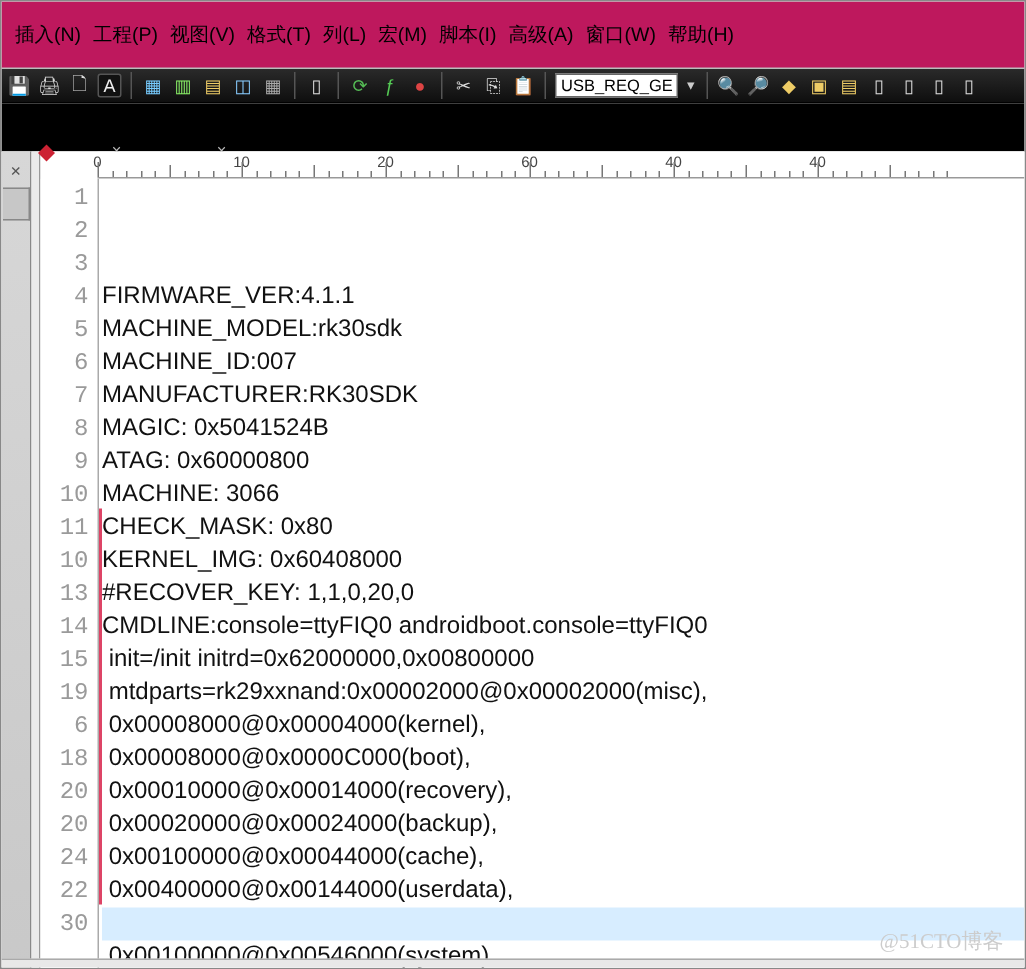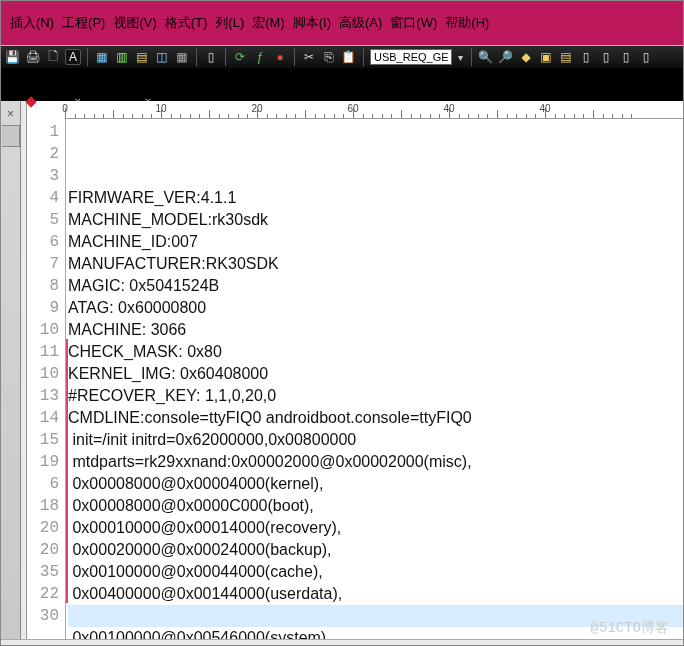--- a/index.html
+++ b/index.html
@@ -152,21 +152,21 @@
   .code .hl { background: #d7edff; display:block; width:100%; height:22px; position:absolute;}
   .bumper {
     border-left: 2px solid #d46; 
     position:absolute; height: 264px; left: 0; top: 220px;
   }
   .watermark {
     position: absolute;
     right: 14px; bottom: 8px;
     color: #ccc;
     font-size: 14px;
-    font-family: Liberation Mono, monospace;
+    font-family: Liberation Serif, serif;
     pointer-events: none;
   }
   .bottom-bar {
     position: absolute; bottom:0; left:0; right:0;
     height: 6px; background:#e8e8e8; border-top:1px solid #aaa;
   }
 </style>
 </head>
 <body>
 
@@ -320,21 +320,21 @@
           <div>11</div>
           <div>10</div>
           <div>13</div>
           <div>14</div>
           <div>15</div>
           <div>19</div>
           <div>6</div>
           <div>18</div>
           <div>20</div>
           <div>20</div>
-          <div>35</div>
+          <div>24</div>
           <div>22</div>
           <div>30</div>
         </div>
       <div class="code" id="code">
         <div class="hl" style="top: 486px;"></div><div class="bumper"></div>
       <div class="line">FIRMWARE_VER:4.1.1</div><div class="line">MACHINE_MODEL:rk30sdk</div><div class="line">MACHINE_ID:007</div><div class="line">MANUFACTURER:RK30SDK</div><div class="line">MAGIC: 0x5041524B</div><div class="line">ATAG: 0x60000800</div><div class="line">MACHINE: 3066</div><div class="line">CHECK_MASK: 0x80</div><div class="line">KERNEL_IMG: 0x60408000</div><div class="line">#RECOVER_KEY: 1,1,0,20,0</div><div class="line">CMDLINE:console=ttyFIQ0 androidboot.console=ttyFIQ0</div><div class="line"> init=/init initrd=0x62000000,0x00800000</div><div class="line"> mtdparts=rk29xxnand:0x00002000@0x00002000(misc),</div><div class="line"> 0x00008000@0x00004000(kernel),</div><div class="line"> 0x00008000@0x0000C000(boot),</div><div class="line"> 0x00010000@0x00014000(recovery),</div><div class="line"> 0x00020000@0x00024000(backup),</div><div class="line"> 0x00100000@0x00044000(cache),</div><div class="line"> 0x00400000@0x00144000(userdata),</div><div class="line"> 0x00002000@0x00544000(kpanic),</div><div class="line"> 0x00100000@0x00546000(system),</div><div class="line"> -@0x00646000(user)</div></div>
     </div>
   </div>
 </div>
 

